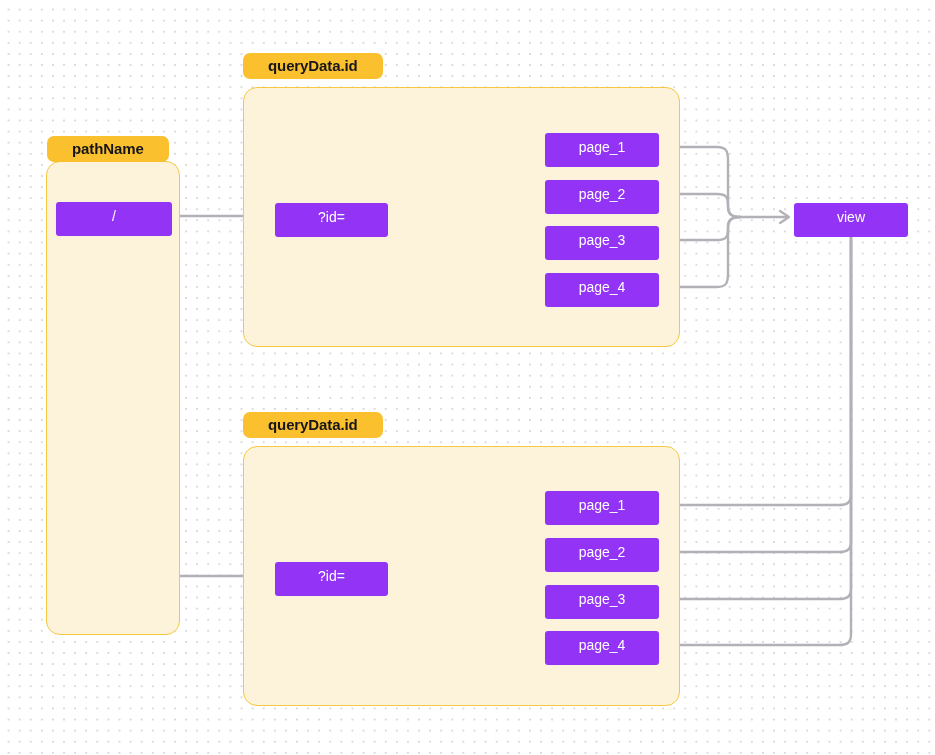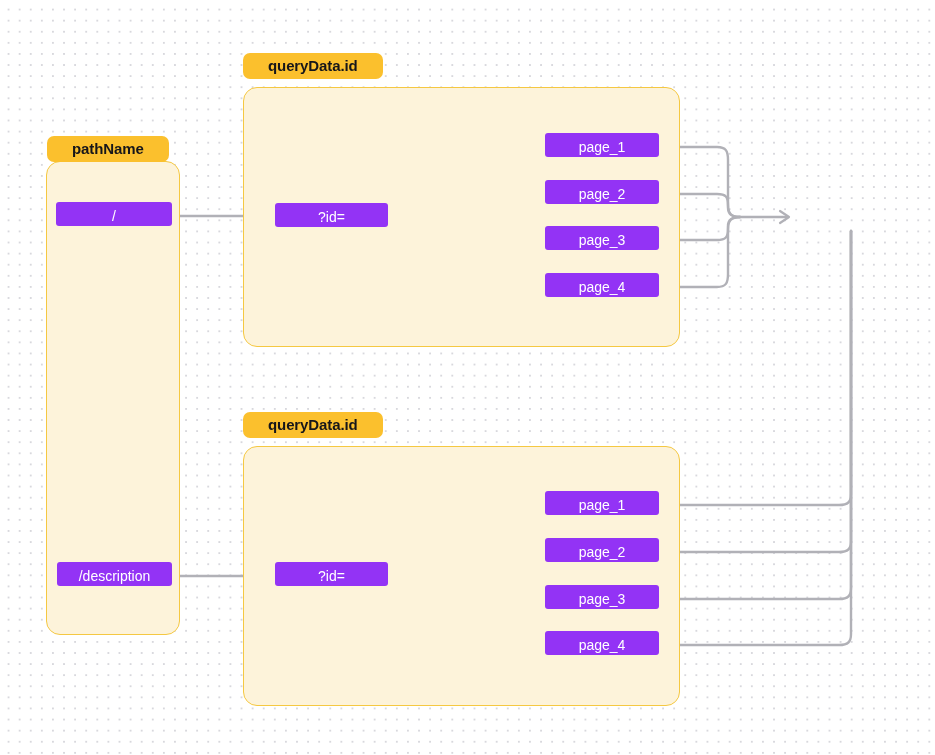--- a/index.html
+++ b/index.html
@@ -45,21 +45,21 @@
   }
   
   .node {
     position: absolute;
     box-sizing: border-box;
     background: #9333f5;
     color: #ffffff;
     border-radius: 3px;
     font-size: 14px;
     line-height: 28px;
-    height: 24px;
+    height: 34px;
     text-align: center;
     white-space: nowrap;
     overflow: hidden;
   }
   
   #edges {
     position: absolute;
     left: 0;
     top: 0;
     width: 935px;
@@ -151,30 +151,30 @@
   <div class="group-label" style="left:47px; top:136px;">pathName</div>
 
   <div class="group" style="left:243px; top:87px; width:437px; height:260px;"></div>
   <div class="group-label" style="left:243px; top:53px;">queryData.id</div>
 
   <div class="group" style="left:243px; top:446px; width:437px; height:260px;"></div>
   <div class="group-label" style="left:243px; top:412px;">queryData.id</div>
 
   <div class="node" style="left:56px; top:202px; width:116px;">/</div>
 
-  <div class="node" style="left:57px; top:562px; width:115px;">/description</div>
 
   <div class="node" style="left:275px; top:203px; width:113px;">?id=</div>
 
   <div class="node" style="left:275px; top:562px; width:113px;">?id=</div>
 
   <div class="node" style="left:545px; top:133px; width:114px;">page_1</div>
   <div class="node" style="left:545px; top:180px; width:114px;">page_2</div>
   <div class="node" style="left:545px; top:226px; width:114px;">page_3</div>
   <div class="node" style="left:545px; top:273px; width:114px;">page_4</div>
 
   <div class="node" style="left:545px; top:491px; width:114px;">page_1</div>
   <div class="node" style="left:545px; top:538px; width:114px;">page_2</div>
   <div class="node" style="left:545px; top:585px; width:114px;">page_3</div>
   <div class="node" style="left:545px; top:631px; width:114px;">page_4</div>
 
+  <div class="node" style="left:794px; top:203px; width:114px;">view</div>
 
 </div>
 
 </body></html>

